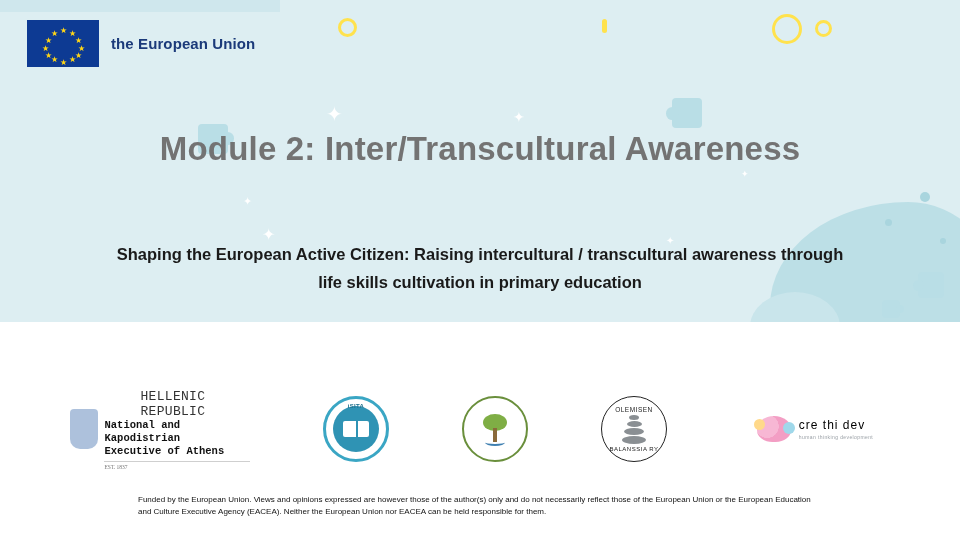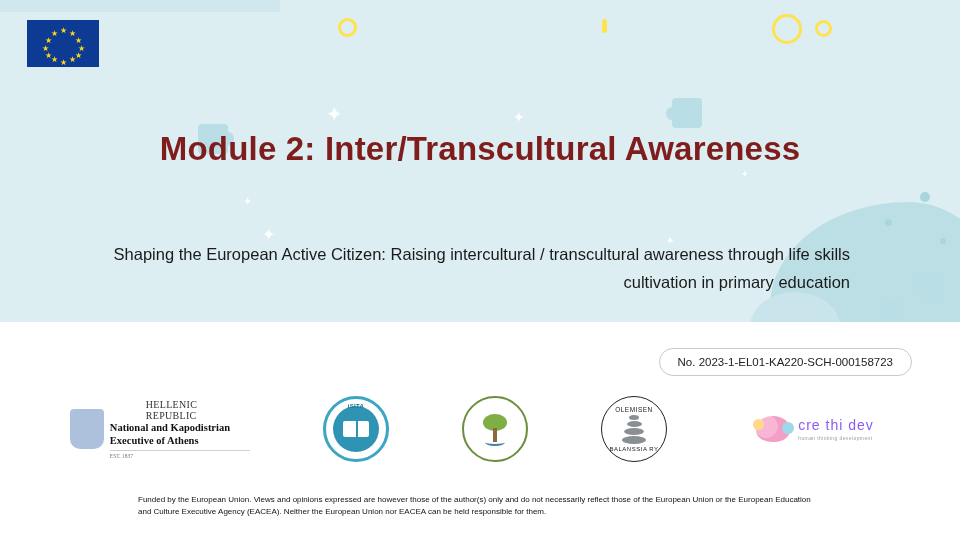--- a/index.html
+++ b/index.html
@@ -162,33 +162,34 @@
 
   
   .title {
     position: absolute;
     left: 120px;
     top: 126px;
     width: 720px;
     text-align: center;
     font-size: 33px;
     font-weight: bold;
-    color: #7f1d1d;
+    color: #737373;
     line-height: 46px;
     letter-spacing: .2px;
   }
   .subtitle {
     position: absolute;
     left: 110px;
     top: 240px;
     width: 740px;
-    text-align: right;
+    text-align: center;
     font-size: 16.5px;
     color: #1a1a1a;
     line-height: 28px;
+    font-weight: bold;
   }
 
   
   .project-no {
     position: absolute;
     right: 48px;
     top: 348px;
     padding: 7px 18px;
     border: 1px solid #c9c9c9;
     border-radius: 16px;
@@ -217,22 +218,22 @@
 
   
   .uoa { width: 180px; display: flex; align-items: center; gap: 6px; }
   .uoa-seal {
     width: 34px; height: 40px;
     background: #9fb6d6;
     border-radius: 4px 4px 10px 10px;
     opacity: .85;
   }
   .uoa-txt { text-align: left; }
-  .uoa-t1 { font-family: Liberation Serif, serif; font-size: 10px; letter-spacing: .3px; color: #333; padding-left: 36px; }
-  .uoa-t2 { font-family: Liberation Serif, serif; font-size: 10.5px; font-weight: bold; color: #111; line-height: 13px; }
+  .uoa-t1 { font-family: Liberation Mono, monospace; font-size: 13px; letter-spacing: .3px; color: #333; padding-left: 36px; }
+  .uoa-t2 { font-family: Liberation Mono, monospace; font-size: 10.5px; font-weight: bold; color: #111; line-height: 13px; }
   .uoa-t3 { font-family: "Liberation Serif", serif; font-size: 5.5px; color: #777; margin-top: 3px; border-top: 1px solid #cfcfcf; padding-top: 2px;}
 
   
   .circ {
     width: 66px; height: 66px;
     border-radius: 50%;
     display: flex; flex-direction: column;
     align-items: center; justify-content: center;
     text-align: center;
     box-sizing: border-box;
@@ -270,21 +271,21 @@
   }
   .brain::after{
     content:""; position:absolute; right:-4px; top:6px;
     width:12px; height:12px; border-radius:50%;
     background:#9fd8ea;
   }
   .brain::before{
     content:""; position:absolute; left:-3px; top:3px;
     width:11px;height:11px;border-radius:50%;background:#ffd98a;
   }
-  .cre-txt .cre-main { font-size:14px; color:#8b5cf6; letter-spacing:1px; }
+  .cre-txt .cre-main { font-size:12px; color:#000000; letter-spacing:1px; }
   .cre-txt .cre-sub { font-size:5px; color:#9aa0a6; letter-spacing:.4px; margin-top:2px;}
 
   .disclaimer {
     position: absolute;
     left: 138px;
     top: 494px;
     width: 680px;
     font-size: 8px;
     line-height: 12px;
     color: #111;
@@ -331,29 +332,29 @@
         <span class="eu-star" style="left:48px; top:17px;">★</span>
         <span class="eu-star" style="left:15px; top:25px;">★</span>
         <span class="eu-star" style="left:51px; top:25px;">★</span>
         <span class="eu-star" style="left:18px; top:32px;">★</span>
         <span class="eu-star" style="left:48px; top:32px;">★</span>
         <span class="eu-star" style="left:24px; top:36px;">★</span>
         <span class="eu-star" style="left:42px; top:36px;">★</span>
         <span class="eu-star" style="left:33px; top:39px;">★</span>
       </div>
       <div class="eu-text">
+        <div>the European Union</div>
       </div>
     </div>
 
 
     <div class="title">Module 2: Inter/Transcultural Awareness</div>
     <div class="subtitle">Shaping the European Active Citizen: Raising intercultural / transcultural awareness through life skills cultivation in primary education</div>
   </div>
 
-  <div class="project-no">No. 2023-1-EL01-KA220-SCH-000158723</div>
 
   <div class="logo-row">
 
     <div class="logo-item uoa">
       <div class="uoa-seal"></div>
       <div class="uoa-txt">
         <div class="uoa-t1">HELLENIC REPUBLIC</div>
         <div class="uoa-t2">National and Kapodistrian</div>
         <div class="uoa-t2">Executive of Athens</div>
         <div class="uoa-t3">EST. 1837</div>

